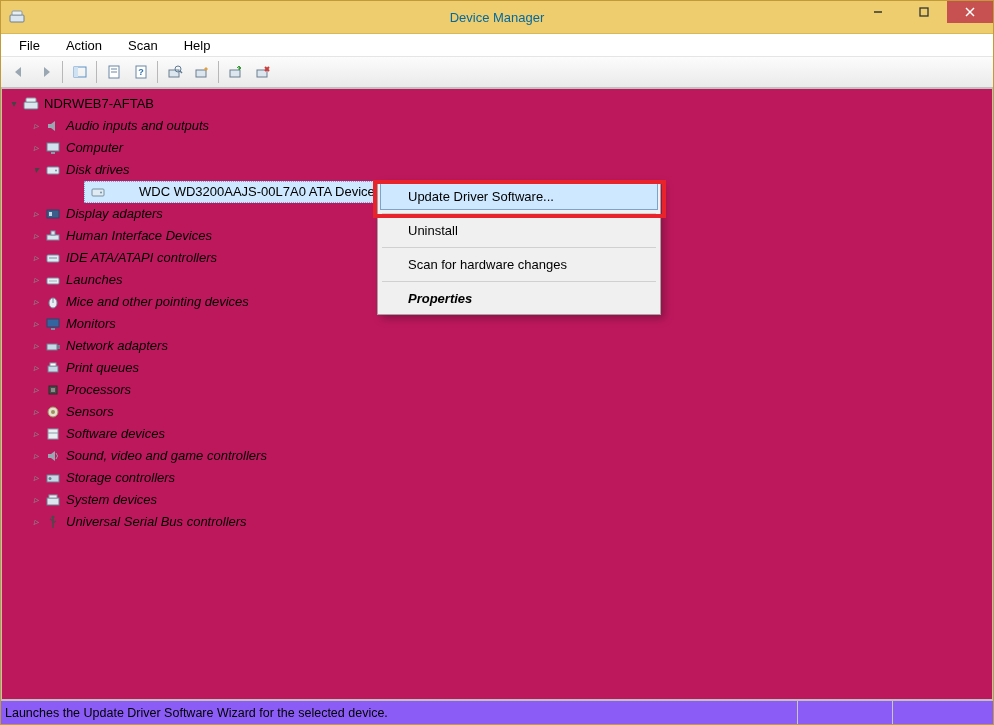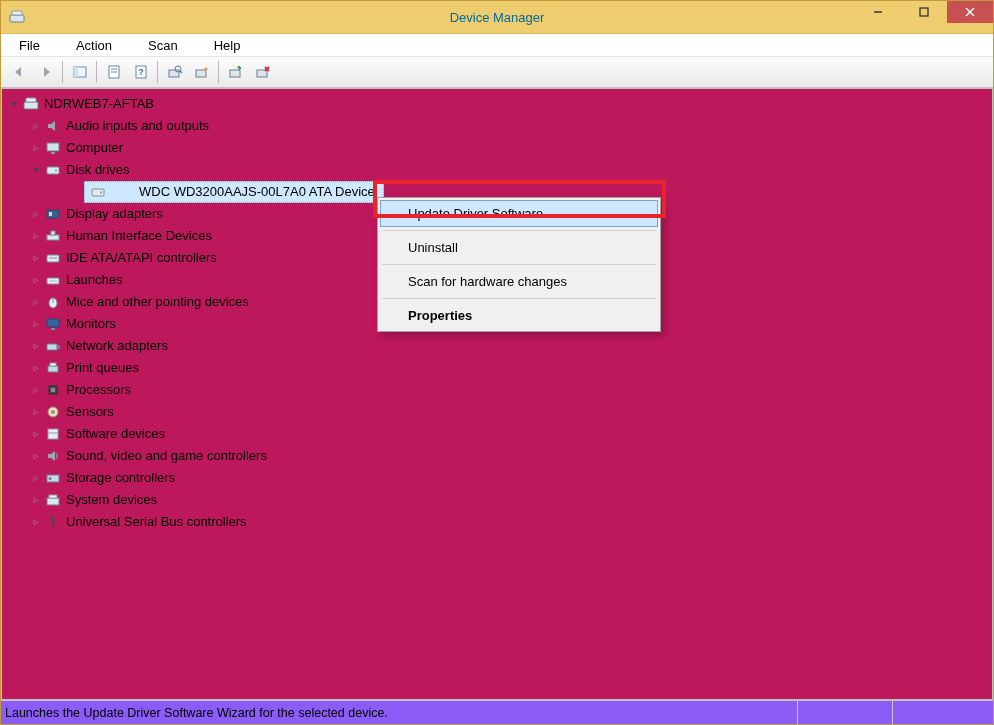--- a/index.html
+++ b/index.html
@@ -57,21 +57,21 @@
     background: #c75050;
   }
   .menubar {
     height: 24px;
     background: #fff;
     border-top: 1px solid #d9b85a;
     border-bottom: 1px solid #e5e5e5;
     display: flex;
     align-items: center;
     padding: 0 8px;
-    gap: 16px;
+    gap: 6px;
     font-size: 13px;
   }
   .menubar span {
     padding: 2px 10px;
     cursor: default;
   }
   .toolbar {
     height: 31px;
     background: linear-gradient(#fcfcfc, #eaeaea);
     border-bottom: 1px solid #c0c0c0;
@@ -107,21 +107,21 @@
     line-height: 22px;
   }
   .node {
     display: flex;
     align-items: center;
     height: 22px;
     white-space: nowrap;
     padding-right: 8px;
   }
   .indent0 { padding-left: 4px; }
-  .indent1 { padding-left: 26px; } 
+  .indent1 { padding-left: 26px; font-style: italic; } 
   .arrow {
     width: 12px;
     text-align: center;
     color: #6b6b6b;
     font-size: 10px;
     margin-right: 2px;
   }
   .arrow.exp::before { content: "▾"; color: #444; }
   .arrow.col::before { content: "▹"; color: #888; }
   .dev-icon {
@@ -132,21 +132,21 @@
     justify-content: center;
   }
   .node.selected {
     background: #cde8ff;
     border: 1px dotted #7da2ce;
   }
   .node.selected .label { }
   .ctx-menu {
     position: absolute;
     left: 375px;
-    top: 108px;
+    top: 91px;
     width: 284px;
     background: #f0f0f0;
     border: 1px solid #a3a3a3;
     box-shadow: 4px 4px 8px rgba(0,0,0,0.25);
     padding: 2px;
     font-size: 13px;
     z-index: 50;
   }
   .ctx-item {
     padding: 6px 12px 6px 28px;
@@ -510,21 +510,21 @@
 
     </div>
 
     <div class="ctx-menu">
       <div class="ctx-item hover">Update Driver Software...</div>
       <div class="ctx-sep"></div>
       <div class="ctx-item">Uninstall</div>
       <div class="ctx-sep"></div>
       <div class="ctx-item">Scan for hardware changes</div>
       <div class="ctx-sep"></div>
-      <div class="ctx-item" style="font-weight:bold;">Properties</div>
+      <div class="ctx-item" style="font-weight:bold;font-style:italic;">Properties</div>
     </div>
 
     <div class="highlight-box"></div>
   </div>
 
   <div class="statusbar">
     <div class="cell-main">Launches the Update Driver Software Wizard for the selected device.</div>
     <div class="cell-side"></div>
     <div class="cell-side"></div>
   </div>

